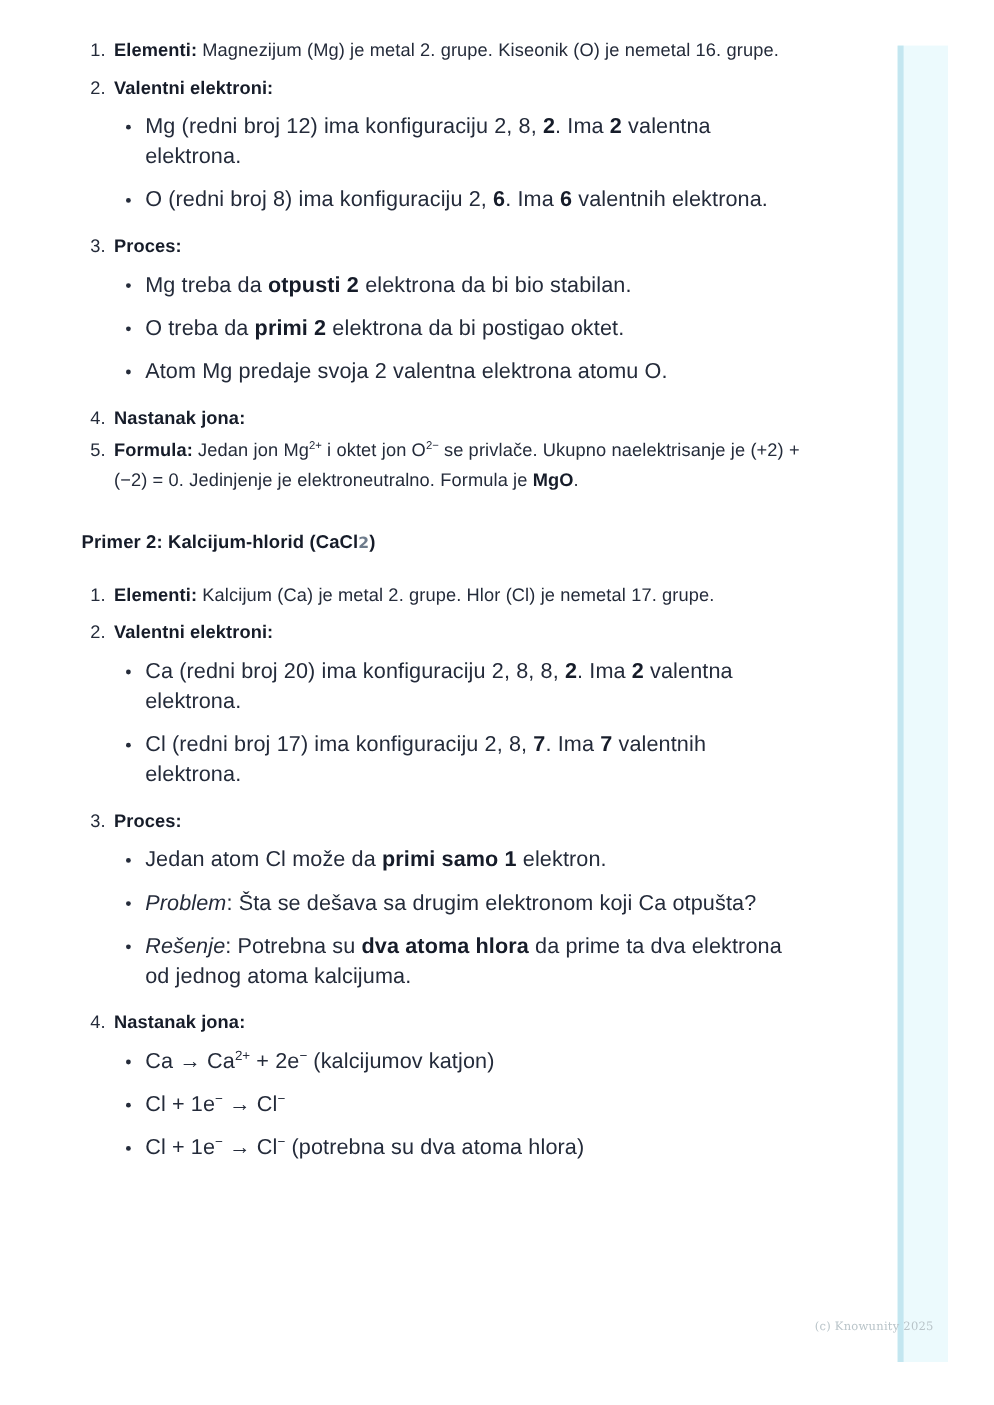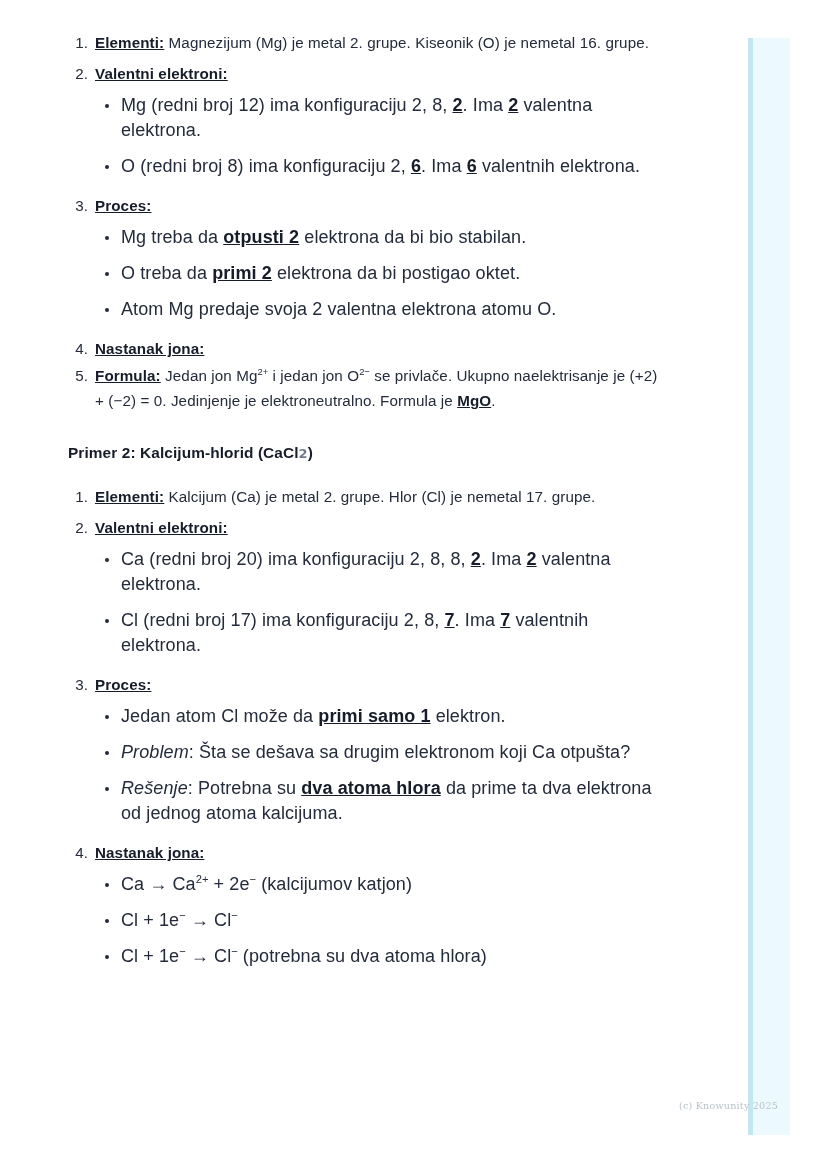--- a/index.html
+++ b/index.html
@@ -97,21 +97,21 @@
   ul.blist > li > .dot {
     position: absolute;
     left: 10px;
     top: 10.5px;
     width: 4px;
     height: 4px;
     border-radius: 50%;
     background: #242b3a;
   }
 
-  b, .b { font-weight: 700; color: #161c29; text-decoration: underline; }
+  b, .b { font-weight: 700; color: #161c29; }
   i, .i { font-style: italic; }
 
   sup {
     font-size: 0.62em;
     vertical-align: super;
     line-height: 0;
     letter-spacing: 0;
   }
 
   
@@ -193,21 +193,21 @@
         </ul>
       </li>
 
       <li class="tight">
         <span class="marker">4.</span>
         <b>Nastanak jona:</b>
       </li>
 
       <li>
         <span class="marker">5.</span>
-        <b>Formula:</b><span> Jedan jon Mg</span><sup>2+</sup><span> i jedan jon O</span><sup>2−</sup><span> se privlače. Ukupno naelektrisanje je (+2) + (−2) = 0. Jedinjenje je elektroneutralno. Formula je </span><b>MgO</b><span>.</span>
+        <b>Formula:</b><span> Jedan jon Mg</span><sup>2+</sup><span> i oktet jon O</span><sup>2−</sup><span> se privlače. Ukupno naelektrisanje je (+2) + (−2) = 0. Jedinjenje je elektroneutralno. Formula je </span><b>MgO</b><span>.</span>
       </li>
 
     </ol>
 
     <div class="subhead"><span>Primer 2: Kalcijum-hlorid (CaCl</span><span class="sub2">2</span><span>)</span></div>
 
     <ol class="olist">
 
       <li>
         <span class="marker">1.</span>

